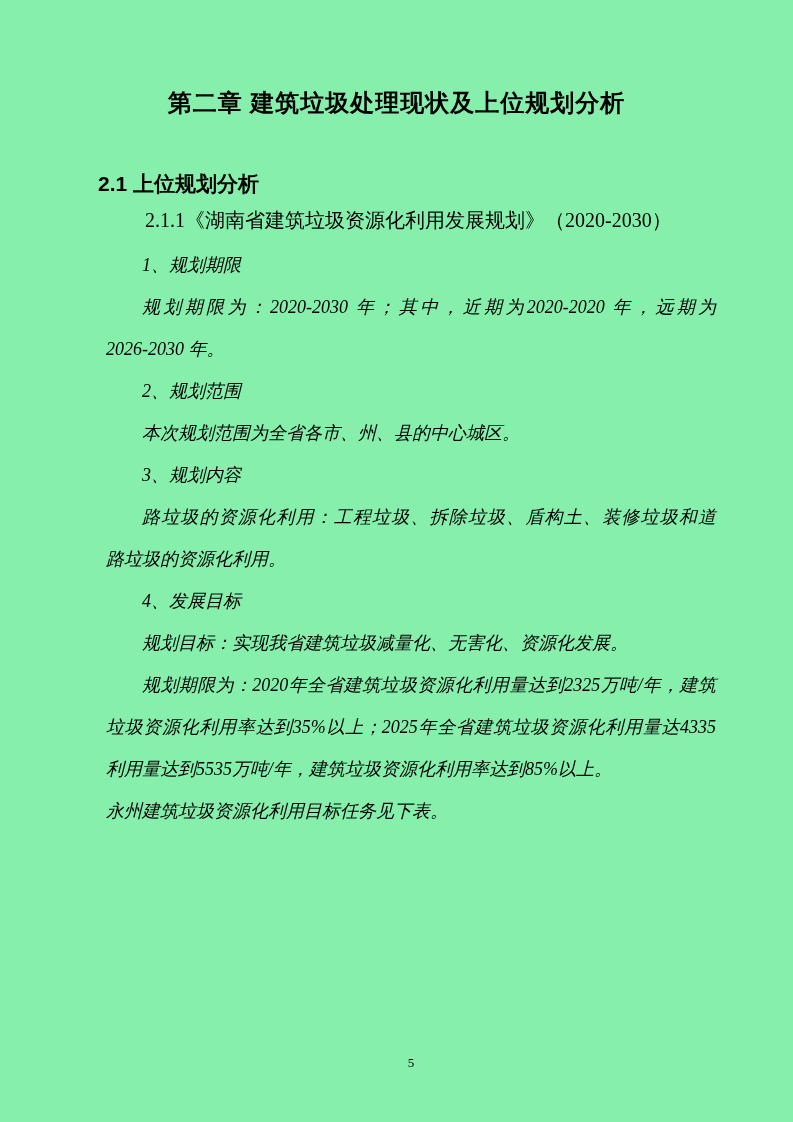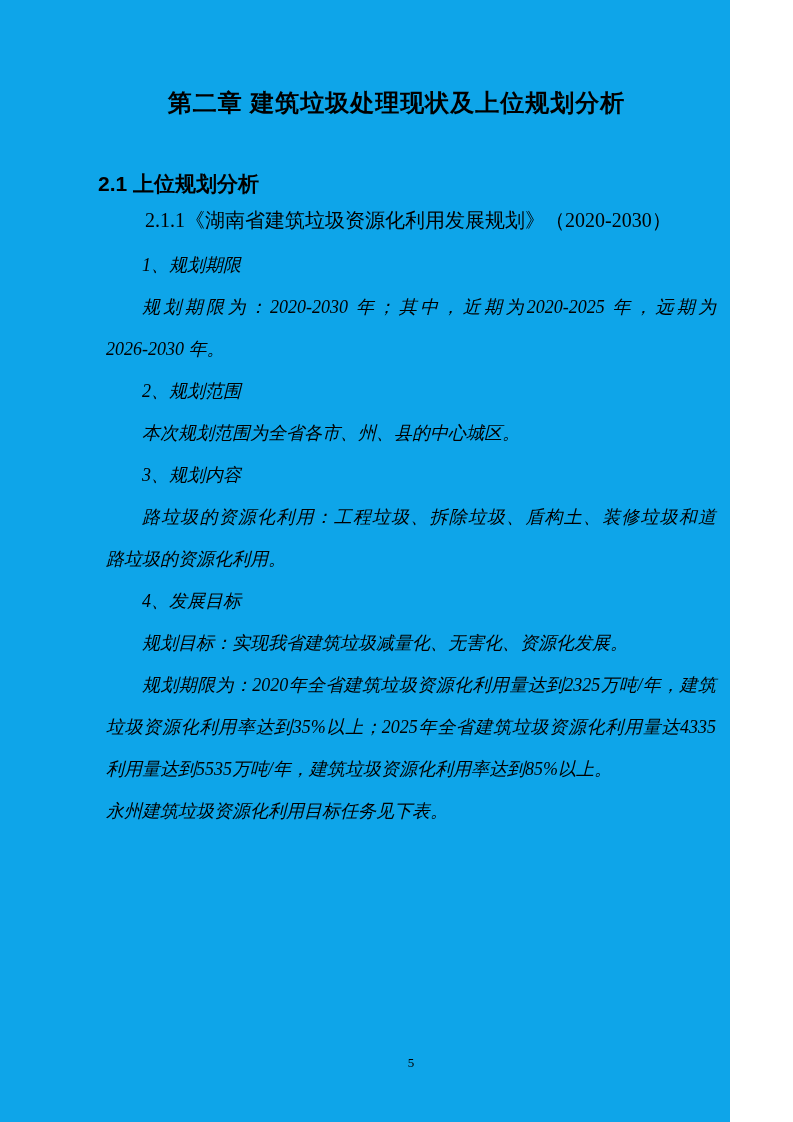--- a/index.html
+++ b/index.html
@@ -5,22 +5,22 @@
   * { margin: 0; padding: 0; box-sizing: border-box; }
   html, body { background: #ffffff; }
   body {
     width: 793px; height: 1122px;
     position: relative;
     font-family: "Liberation Serif", "DejaVu Serif", serif;
     color: #000;
   }
   .page {
     position: absolute; inset: 0;
-    width: 730px; height: 1122px;
-    background: #0ea5e9;
+    width: 793px; height: 1122px;
+    background: #86efac;
     overflow: hidden;
   }
   .chapter-title {
     position: absolute;
     top: 89px; left: 0; width: 793px;
     text-align: center;
     font-family: "Liberation Sans", "DejaVu Sans", sans-serif;
     font-weight: bold;
     font-size: 24px;
     line-height: 28px;
@@ -76,21 +76,21 @@
 <div class="page">
 
   <h1 class="chapter-title">第二章 建筑垃圾处理现状及上位规划分析</h1>
 
   <h2 class="section-heading">2.1 上位规划分析</h2>
 
   <h3 class="subsection-heading">2.1.1《湖南省建筑垃圾资源化利用发展规划》（2020-2030）</h3>
 
   <div class="body-text">
     <p class="indent">1、规划期限</p>
-    <p class="indent fill">规划期限为：2020-2030 年；其中，近期为2020-2025 年，远期为</p>
+    <p class="indent fill">规划期限为：2020-2030 年；其中，近期为2020-2020 年，远期为</p>
     <p>2026-2030 年。</p>
     <p class="indent">2、规划范围</p>
     <p class="indent">本次规划范围为全省各市、州、县的中心城区。</p>
     <p class="indent">3、规划内容</p>
     <p class="indent fill">路垃圾的资源化利用：工程垃圾、拆除垃圾、盾构土、装修垃圾和道</p>
     <p>路垃圾的资源化利用。</p>
     <p class="indent">4、发展目标</p>
     <p class="indent">规划目标：实现我省建筑垃圾减量化、无害化、资源化发展。</p>
     <p class="indent fill">规划期限为：2020年全省建筑垃圾资源化利用量达到2325万吨/年，建筑</p>
     <p class="fill">垃圾资源化利用率达到35%以上；2025年全省建筑垃圾资源化利用量达4335</p>

